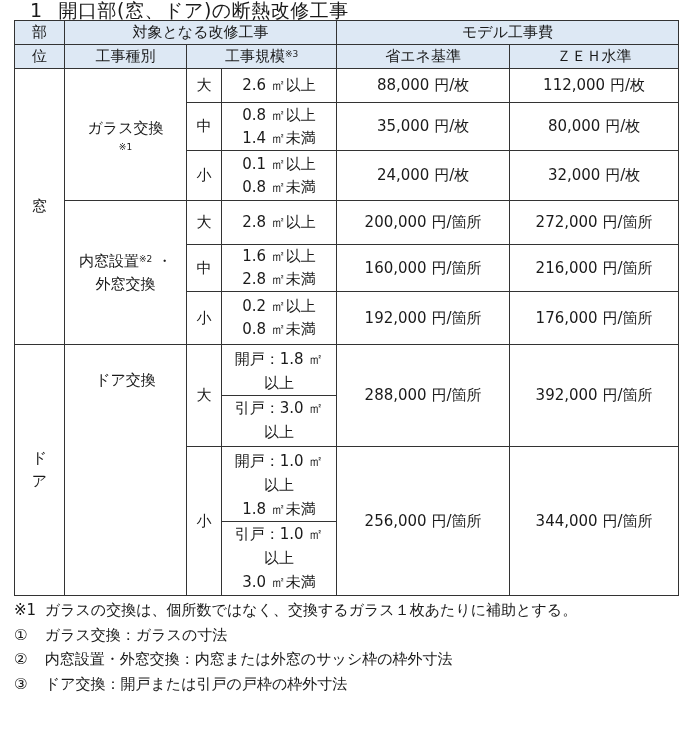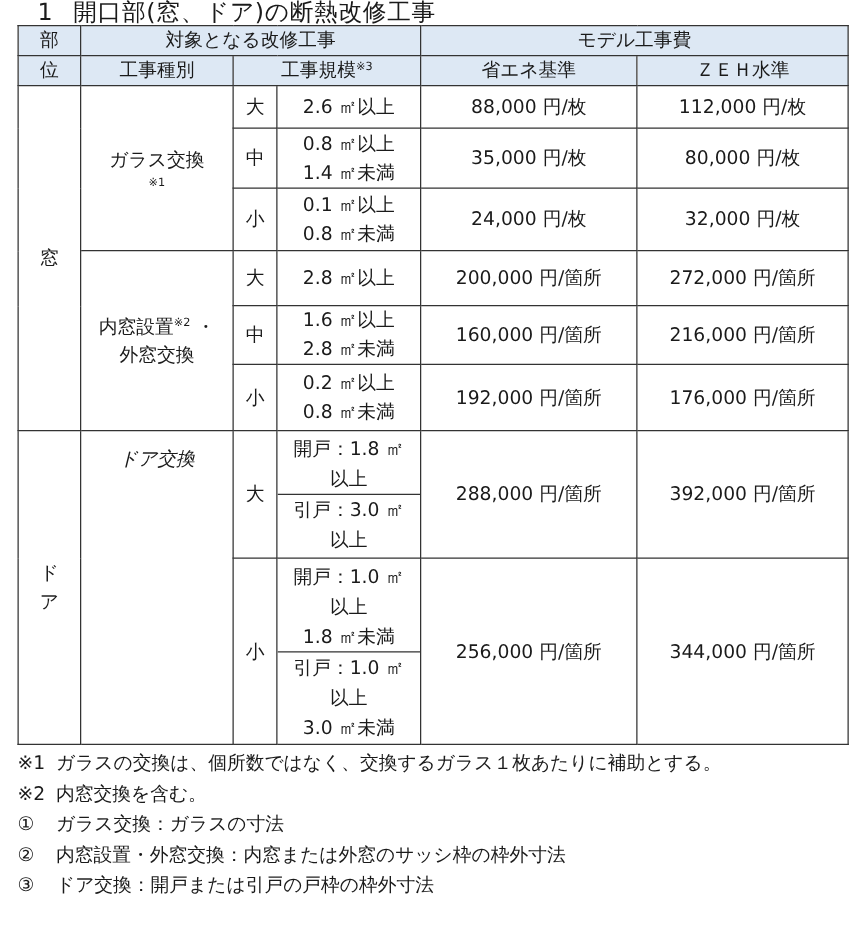--- a/index.html
+++ b/index.html
@@ -131,21 +131,21 @@
     </td>
     <td class="c">192,000 円/箇所</td>
     <td class="c">176,000 円/箇所</td>
   </tr>
 
   <tr style="height:102px">
     <td class="c vert" rowspan="2">
       <div>ド</div>
       <div>ア</div>
     </td>
-    <td class="c" rowspan="2" style="vertical-align:top; padding-top:10px; line-height:24px;font-style:italic;">ドア交換</td>
+    <td class="c" rowspan="2" style="vertical-align:top; padding-top:23px; line-height:24px;">ドア交換</td>
     <td class="c">大</td>
     <td class="l door-split">
       <div class="part">
         <div>開戸：1.8 ㎡</div>
         <div>以上</div>
       </div>
       <div class="part">
         <div>引戸：3.0 ㎡</div>
         <div>以上</div>
       </div>
@@ -168,17 +168,16 @@
       </div>
     </td>
     <td class="c">256,000 円/箇所</td>
     <td class="c">344,000 円/箇所</td>
   </tr>
 </tbody>
   </table>
 
 <div class="notes">
   <div><span class="mark">※1</span> <span>ガラスの交換は、個所数ではなく、交換するガラス１枚あたりに補助とする。</span></div>
-  <div><span class="mark">※2</span> <span>内窓交換を含む。</span></div>
   <div><span class="mark">①</span> <span>ガラス交換：ガラスの寸法</span></div>
   <div><span class="mark">②</span> <span>内窓設置・外窓交換：内窓または外窓のサッシ枠の枠外寸法</span></div>
   <div><span class="mark">③</span> <span>ドア交換：開戸または引戸の戸枠の枠外寸法</span></div>
 </div>
 
 </body></html>

